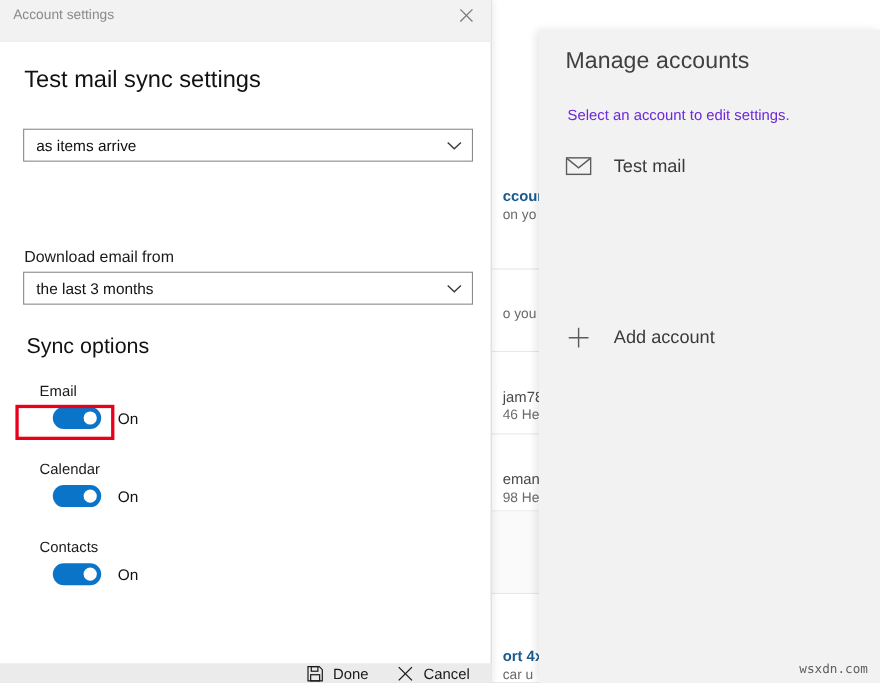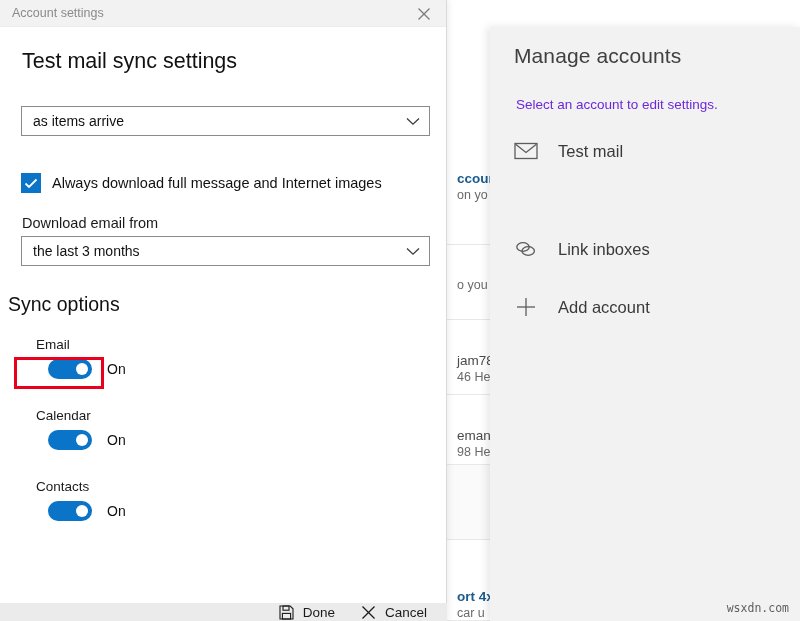--- a/index.html
+++ b/index.html
@@ -60,21 +60,21 @@
   .acct-label.big { font-size: 16.5px; color: #3a3a3a; }
 
   
   .dialog {
     position: absolute; left: 0; top: 0; width: 447px; height: 621px;
     background: #ffffff;
     border-right: 1px solid #d9d9d9;
     box-shadow: 2px 0 6px rgba(0,0,0,0.07);
   }
   .titlebar {
-    position: relative; height: 27px; background: #f2f2f2;
+    position: relative; height: 38px; background: #f2f2f2;
     border-bottom: 1px solid #ededed;
   }
   .titlebar-text {
     position: absolute; left: 12px; top: 6px;
     font-size: 12.5px; color: #8a8a8a;
   }
   .titlebar-close {
     position: absolute; right: 0; top: 0; width: 44px; height: 27px;
     display: flex; align-items: center; justify-content: center;
     color: #7b7b7b;
@@ -103,21 +103,21 @@
     position: absolute; left: 21px; top: 146px;
     display: flex; align-items: center;
   }
   .checkbox {
     width: 20px; height: 20px; background: #0a74c8;
     display: flex; align-items: center; justify-content: center;
   }
   .check-label { font-size: 14.5px; color: #111111; margin-left: 11px; }
 
   .h2 {
-    position: absolute; left: 8px; top: 266px;
+    position: absolute; left: 24px; top: 266px;
     font-size: 19.5px; color: #111111; font-weight: normal;
   }
 
   .toggle-group { position: absolute; left: 36px; }
   .toggle-title { font-size: 13.5px; color: #1a1a1a; margin-bottom: 7px; }
   .toggle-row { display: flex; align-items: center; margin-left: 12px; }
   .switch {
     width: 44px; height: 20px; border-radius: 10px; background: #0a74c8;
     position: relative; flex: 0 0 44px;
   }
@@ -193,29 +193,20 @@
     <div class="acct-item" style="top:104px;">
       <span class="acct-icon">
         <svg width="24" height="18" viewBox="0 0 24 18" fill="none" stroke="#5c5c5c" stroke-width="1.3">
           <rect x="1" y="1.5" width="22" height="15"></rect>
           <polyline points="1.6,2.2 12,10.5 22.4,2.2"></polyline>
         </svg>
       </span>
       <span class="acct-label big">Test mail</span>
     </div>
 
-    <div class="acct-item" style="top:202px;">
-      <span class="acct-icon">
-        <svg width="24" height="20" viewBox="0 0 24 20" fill="none" stroke="#5c5c5c" stroke-width="1.3">
-          <ellipse cx="9" cy="8" rx="6.2" ry="4.3"></ellipse>
-          <ellipse cx="14.2" cy="12" rx="6.2" ry="4.3"></ellipse>
-        </svg>
-      </span>
-      <span class="acct-label big">Link inboxes</span>
-    </div>
 
     <div class="acct-item" style="top:260px;">
       <span class="acct-icon">
         <svg width="24" height="24" viewBox="0 0 24 24" fill="none" stroke="#5c5c5c" stroke-width="1.3">
           <line x1="12" y1="3" x2="12" y2="21"></line>
           <line x1="3" y1="12" x2="21" y2="12"></line>
         </svg>
       </span>
       <span class="acct-label big">Add account</span>
     </div>
@@ -239,28 +230,20 @@
 
       <div class="combo" style="top:79px;">
         <span class="combo-value">as items arrive</span>
         <span class="combo-chev">
           <svg width="14" height="9" viewBox="0 0 14 9" fill="none" stroke="#3c3c3c" stroke-width="1.3">
             <polyline points="1,1.5 7,7.2 13,1.5"></polyline>
           </svg>
         </span>
       </div>
 
-      <div class="checkrow">
-        <span class="checkbox">
-          <svg width="14" height="11" viewBox="0 0 14 11" fill="none" stroke="#ffffff" stroke-width="1.8">
-            <polyline points="1.5,5.5 5,9 12.5,1.5"></polyline>
-          </svg>
-        </span>
-        <span class="check-label">Always download full message and Internet images</span>
-      </div>
 
       <div class="field-label" style="top:188px;">Download email from</div>
       <div class="combo" style="top:209px;">
         <span class="combo-value">the last 3 months</span>
         <span class="combo-chev">
           <svg width="14" height="9" viewBox="0 0 14 9" fill="none" stroke="#3c3c3c" stroke-width="1.3">
             <polyline points="1,1.5 7,7.2 13,1.5"></polyline>
           </svg>
         </span>
       </div>

